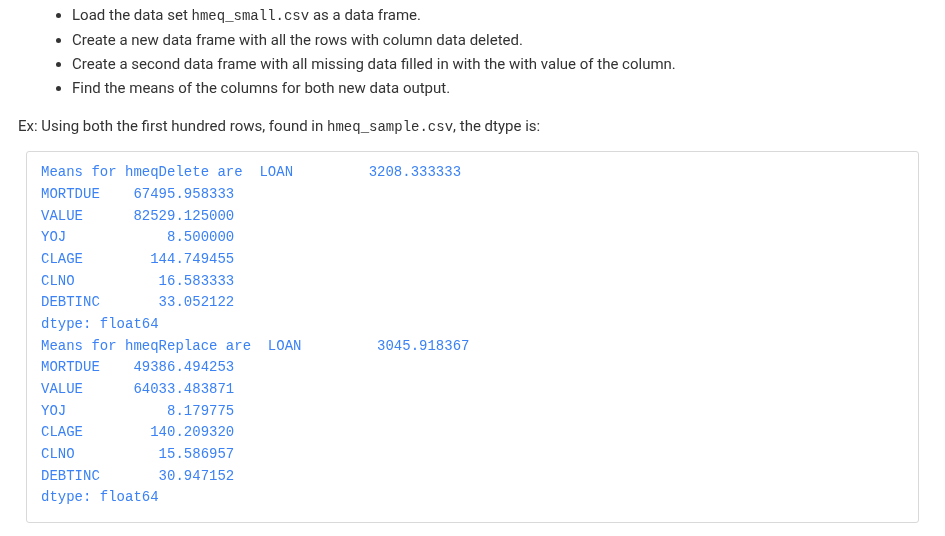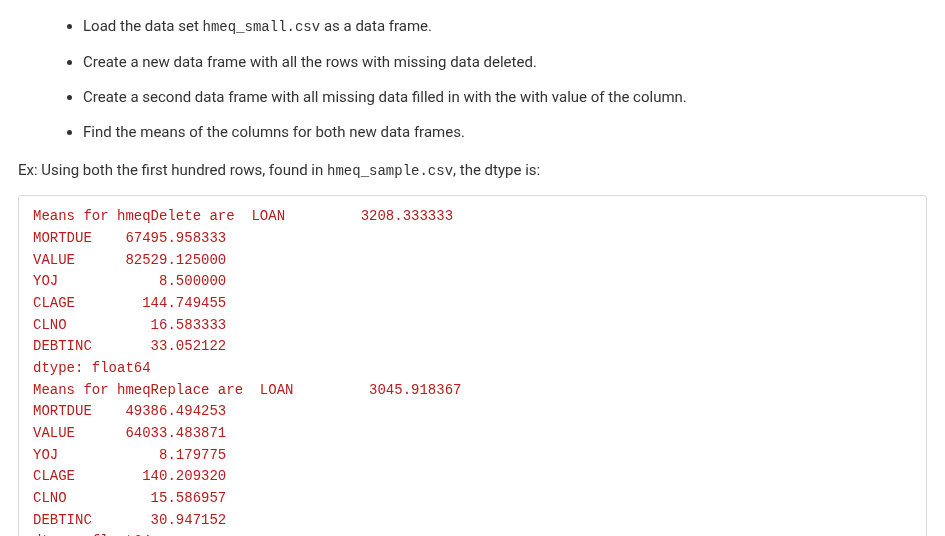--- a/index.html
+++ b/index.html
@@ -15,60 +15,60 @@
     line-height: 1.55;
     padding: 4px 18px 18px 18px;
     width: 945px;
     box-sizing: border-box;
   }
   ul.task-list {
     margin: 0 0 14px 0;
     padding-left: 54px;
   }
   ul.task-list li {
-    margin: 11px;
+    margin: 0;
     padding: 0 0 1px 0;
   }
   code.inline {
     font-family: "Courier New", Courier, monospace;
     font-size: 14px;
     color: #333;
   }
   p.example-line {
     margin: 0 0 12px 0;
   }
   pre.output {
     font-family: "Courier New", Courier, monospace;
     font-size: 14px;
-    color: #b91c1c;
+    color: #3b82f6;
     background: #ffffff;
     border: 1px solid #d9d9d9;
     border-radius: 3px;
-    padding: 10px 14px 0 14px;
-    margin: 0;
+    padding: 10px 14px 13px 14px;
+    margin: 8px;
     white-space: pre;
     overflow: auto;
     line-height: 1.55;
   }
 </style>
 </head>
 <body>
 
 <ul class="task-list">
   <li>
     <span>Load the data set </span><code class="inline">hmeq_small.csv</code><span> as a data frame.</span>
   </li>
   <li>
-    <span>Create a new data frame with all the rows with missing data deleted.</span>
+    <span>Create a new data frame with all the rows with column data deleted.</span>
   </li>
   <li>
     <span>Create a second data frame with all missing data filled in with the with value of the column.</span>
   </li>
   <li>
-    <span>Find the means of the columns for both new data frames.</span>
+    <span>Find the means of the columns for both new data output.</span>
   </li>
 </ul>
 
 <p class="example-line">
   <span>Ex: Using both the first hundred rows, found in </span><code class="inline">hmeq_sample.csv</code><span>, the dtype is:</span>
 </p>
 
 <pre class="output">Means for hmeqDelete are  LOAN         3208.333333
 MORTDUE    67495.958333
 VALUE      82529.125000

